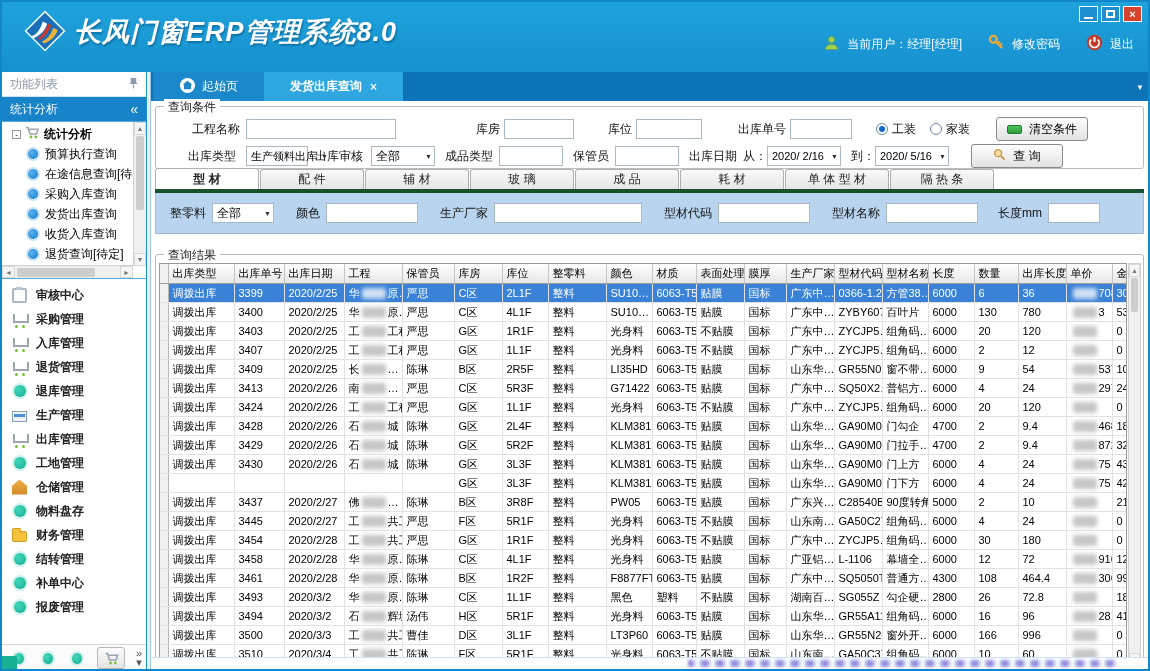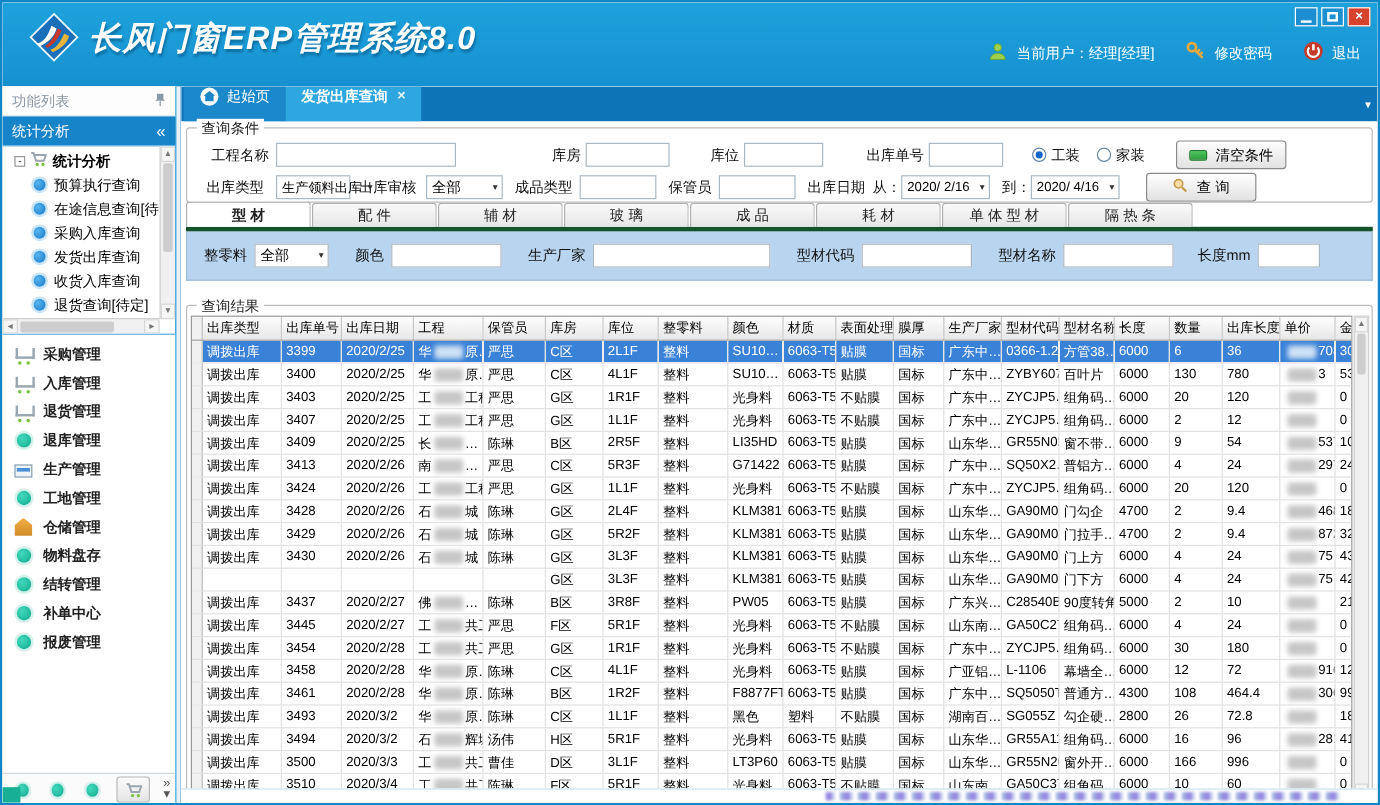--- a/index.html
+++ b/index.html
@@ -56,30 +56,30 @@
 .mi.folder-icon{background:#f5c33b;border:1px solid #cf9f22;border-radius:2px;margin-top:3px;height:11px}
 .mi.folder-icon::before{content:"";position:absolute;top:-4px;left:-1px;width:7px;height:4px;background:#f5c33b;border:1px solid #cf9f22;border-bottom:none;border-radius:2px 2px 0 0}
 .mi.production-icon{background:#eef3f8;border:1px solid #8aa0b5;height:11px;margin-top:2px}
 .mi.production-icon::before{content:"";position:absolute;left:1px;top:2px;right:1px;height:3px;background:#4a90d9}
 .sidebar-footer{height:27px;border-top:1px solid #d0d8e0;display:flex;align-items:center;padding:0 4px;gap:11px;background:#fbfbfb}
 .fdot{width:11px;height:11px;border-radius:50%;background:radial-gradient(circle at 35% 35%,#42d8bc,#12ab8e);box-shadow:0 0 0 2px #d2f0ec;margin-left:8px}
 .fbtn{width:30px;height:22px;border:1px solid #b8b8b8;border-radius:3px;background:linear-gradient(#fcfcfc,#e4e4e4);display:flex;align-items:center;justify-content:center;margin-left:4px}
 .chev{color:#555;font-size:11px;line-height:9px;text-align:center}
 
 .tabbar{height:29px;background:#0e74b8;display:flex;align-items:stretch;position:relative}
-.tab{display:flex;align-items:flex-start;gap:6px;padding:0 13px;color:#fff;cursor:default}
+.tab{display:flex;align-items:center;gap:6px;padding:0 26px;color:#fff;cursor:default}
 .tab.home{background:#1a88ca;margin-left:2px}
 .tab.active{background:#2ea6e0;font-weight:bold}
 .tab .x{font-size:12px;color:#e8f4fb;margin-left:2px}
 .tab-dd{position:absolute;right:4px;top:11px;color:#fff;font-size:8px}
 
 .groupbox{position:relative;border:1px solid #bcbcbc;border-radius:3px;margin:5px 4px 0 4px;background:#fff}
 .legend{position:absolute;top:-8px;left:8px;background:#fff;padding:0 4px;color:#1a1a1a}
 .gb-query{height:63px}
-.qrow{position:absolute;left:0;right:0;display:flex;align-items:center;white-space:nowrap}
+.qrow{position:absolute;left:16px;right:0;display:flex;align-items:center;white-space:nowrap}
 .qrow.r1{top:10px}
 .qrow.r2{top:37px}
 .ql{color:#111}
 .qin{height:20px;border:1px solid #aab8c4;background:#fff}
 .dd{height:20px;border:1px solid #aab8c4;background:#fff;display:flex;align-items:center;padding:0 2px 0 4px;position:relative}
 .dd .arr{margin-left:auto;font-size:7px;color:#333;padding-left:4px}
 .radio{width:12px;height:12px;border-radius:50%;border:1px solid #6a8aa8;background:#fff;position:relative;margin-right:4px;flex:none}
 .radio.on::after{content:"";position:absolute;left:2px;top:2px;width:6px;height:6px;border-radius:50%;background:#1467c8}
 .btn{height:24px;border:1px solid #8a8a8a;border-radius:3px;background:linear-gradient(#fefefe,#e2e2e2);display:flex;align-items:center;justify-content:center;gap:7px;padding:0 10px;cursor:default}
 .clr-ic{width:16px;height:9px;background:linear-gradient(#4cc45a,#2e9e3c);border:1px solid #1f7a2c;border-radius:2px}
@@ -224,50 +224,62 @@
           <div class="sb-arrow" style="position:absolute;bottom:0;left:0;right:0">▼</div>
         </div>
         <div class="hscroll" style="right:13px">
           <div class="sb-arrow">◄</div>
           <div class="hthumb" style="width:78px"></div>
           <div class="sb-arrow" style="margin-left:auto">►</div>
         </div>
       </div>
       <div class="menu">
           <div class="menu-item">
+            <span class="mi note-icon"></span>
+            <span class="ml">审核中心</span>
+          </div>
+          <div class="menu-item">
             <span class="mi cart-icon"></span>
             <span class="ml">采购管理</span>
           </div>
           <div class="menu-item">
             <span class="mi cart-in-icon"></span>
             <span class="ml">入库管理</span>
           </div>
           <div class="menu-item">
             <span class="mi cart-return-icon"></span>
             <span class="ml">退货管理</span>
           </div>
           <div class="menu-item">
             <span class="mi dot-icon"></span>
             <span class="ml">退库管理</span>
           </div>
           <div class="menu-item">
             <span class="mi production-icon"></span>
             <span class="ml">生产管理</span>
           </div>
           <div class="menu-item">
+            <span class="mi cart-out-icon"></span>
+            <span class="ml">出库管理</span>
+          </div>
+          <div class="menu-item">
             <span class="mi dot-icon"></span>
             <span class="ml">工地管理</span>
           </div>
           <div class="menu-item">
             <span class="mi warehouse-icon"></span>
             <span class="ml">仓储管理</span>
           </div>
           <div class="menu-item">
             <span class="mi dot-icon"></span>
             <span class="ml">物料盘存</span>
+          </div>
+          <div class="menu-item">
+            <span class="mi folder-icon"></span>
+            <span class="ml">财务管理</span>
           </div>
           <div class="menu-item">
             <span class="mi dot-icon"></span>
             <span class="ml">结转管理</span>
           </div>
           <div class="menu-item">
             <span class="mi dot-icon"></span>
             <span class="ml">补单中心</span>
           </div>
           <div class="menu-item">
@@ -345,21 +357,21 @@
           <span class="ql" style="margin-left:10px;width:42px">保管员</span>
           <input class="qin" style="width: 64px;">
           <span class="ql" style="margin-left:10px">出库日期</span>
           <span class="ql" style="margin-left:6px">从：</span>
           <div class="dd" style="width:74px">
               <span style="font-size:11px">2020/ 2/16</span>
               <span class="arr">▼</span>
             </div>
           <span class="ql" style="margin-left:10px">到：</span>
           <div class="dd" style="width:74px">
-              <span style="font-size:11px">2020/ 4/16</span>
+              <span style="font-size:11px">2020/ 5/16</span>
               <span class="arr">▼</span>
             </div>
           <div class="btn" style="margin-left:22px;width:92px">
             <span>
               <svg width="13" height="13" viewBox="0 0 14 14">
                   <circle cx="5.5" cy="5.5" r="3.8" fill="#f7dca6" stroke="#c49a4a" stroke-width="1.4"></circle>
                   <path d="M8.6 8.6l3.8 3.8" stroke="#c49a4a" stroke-width="2"></path>
                 </svg>
             </span>
             <span>查  询</span>

